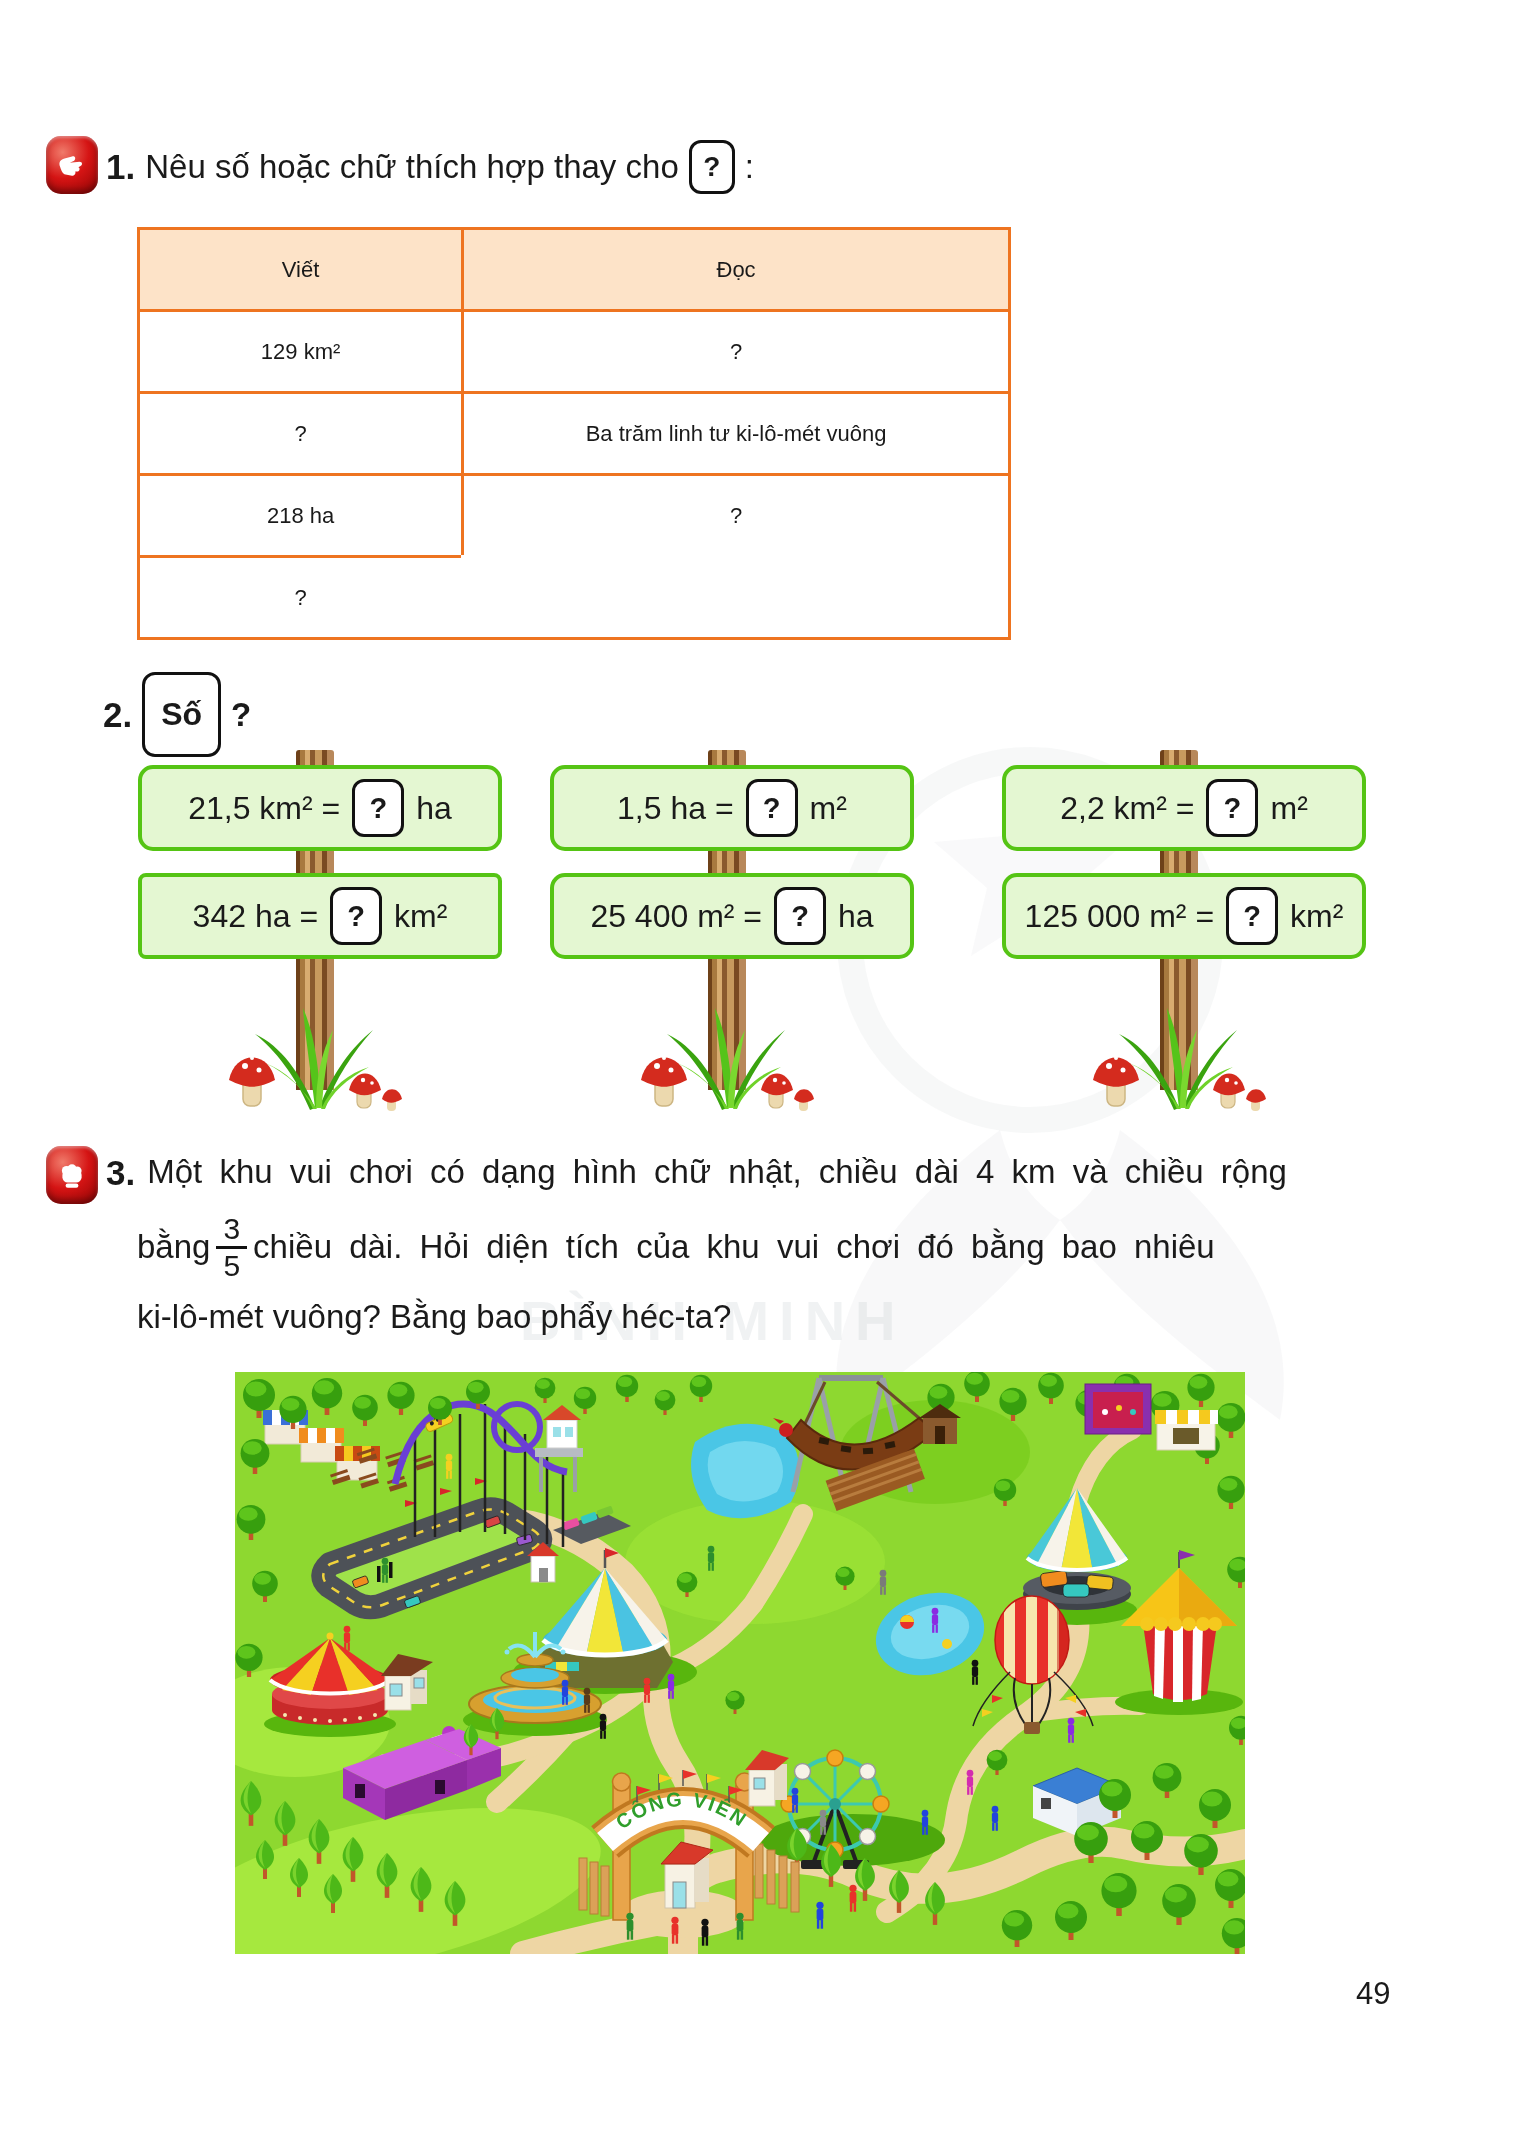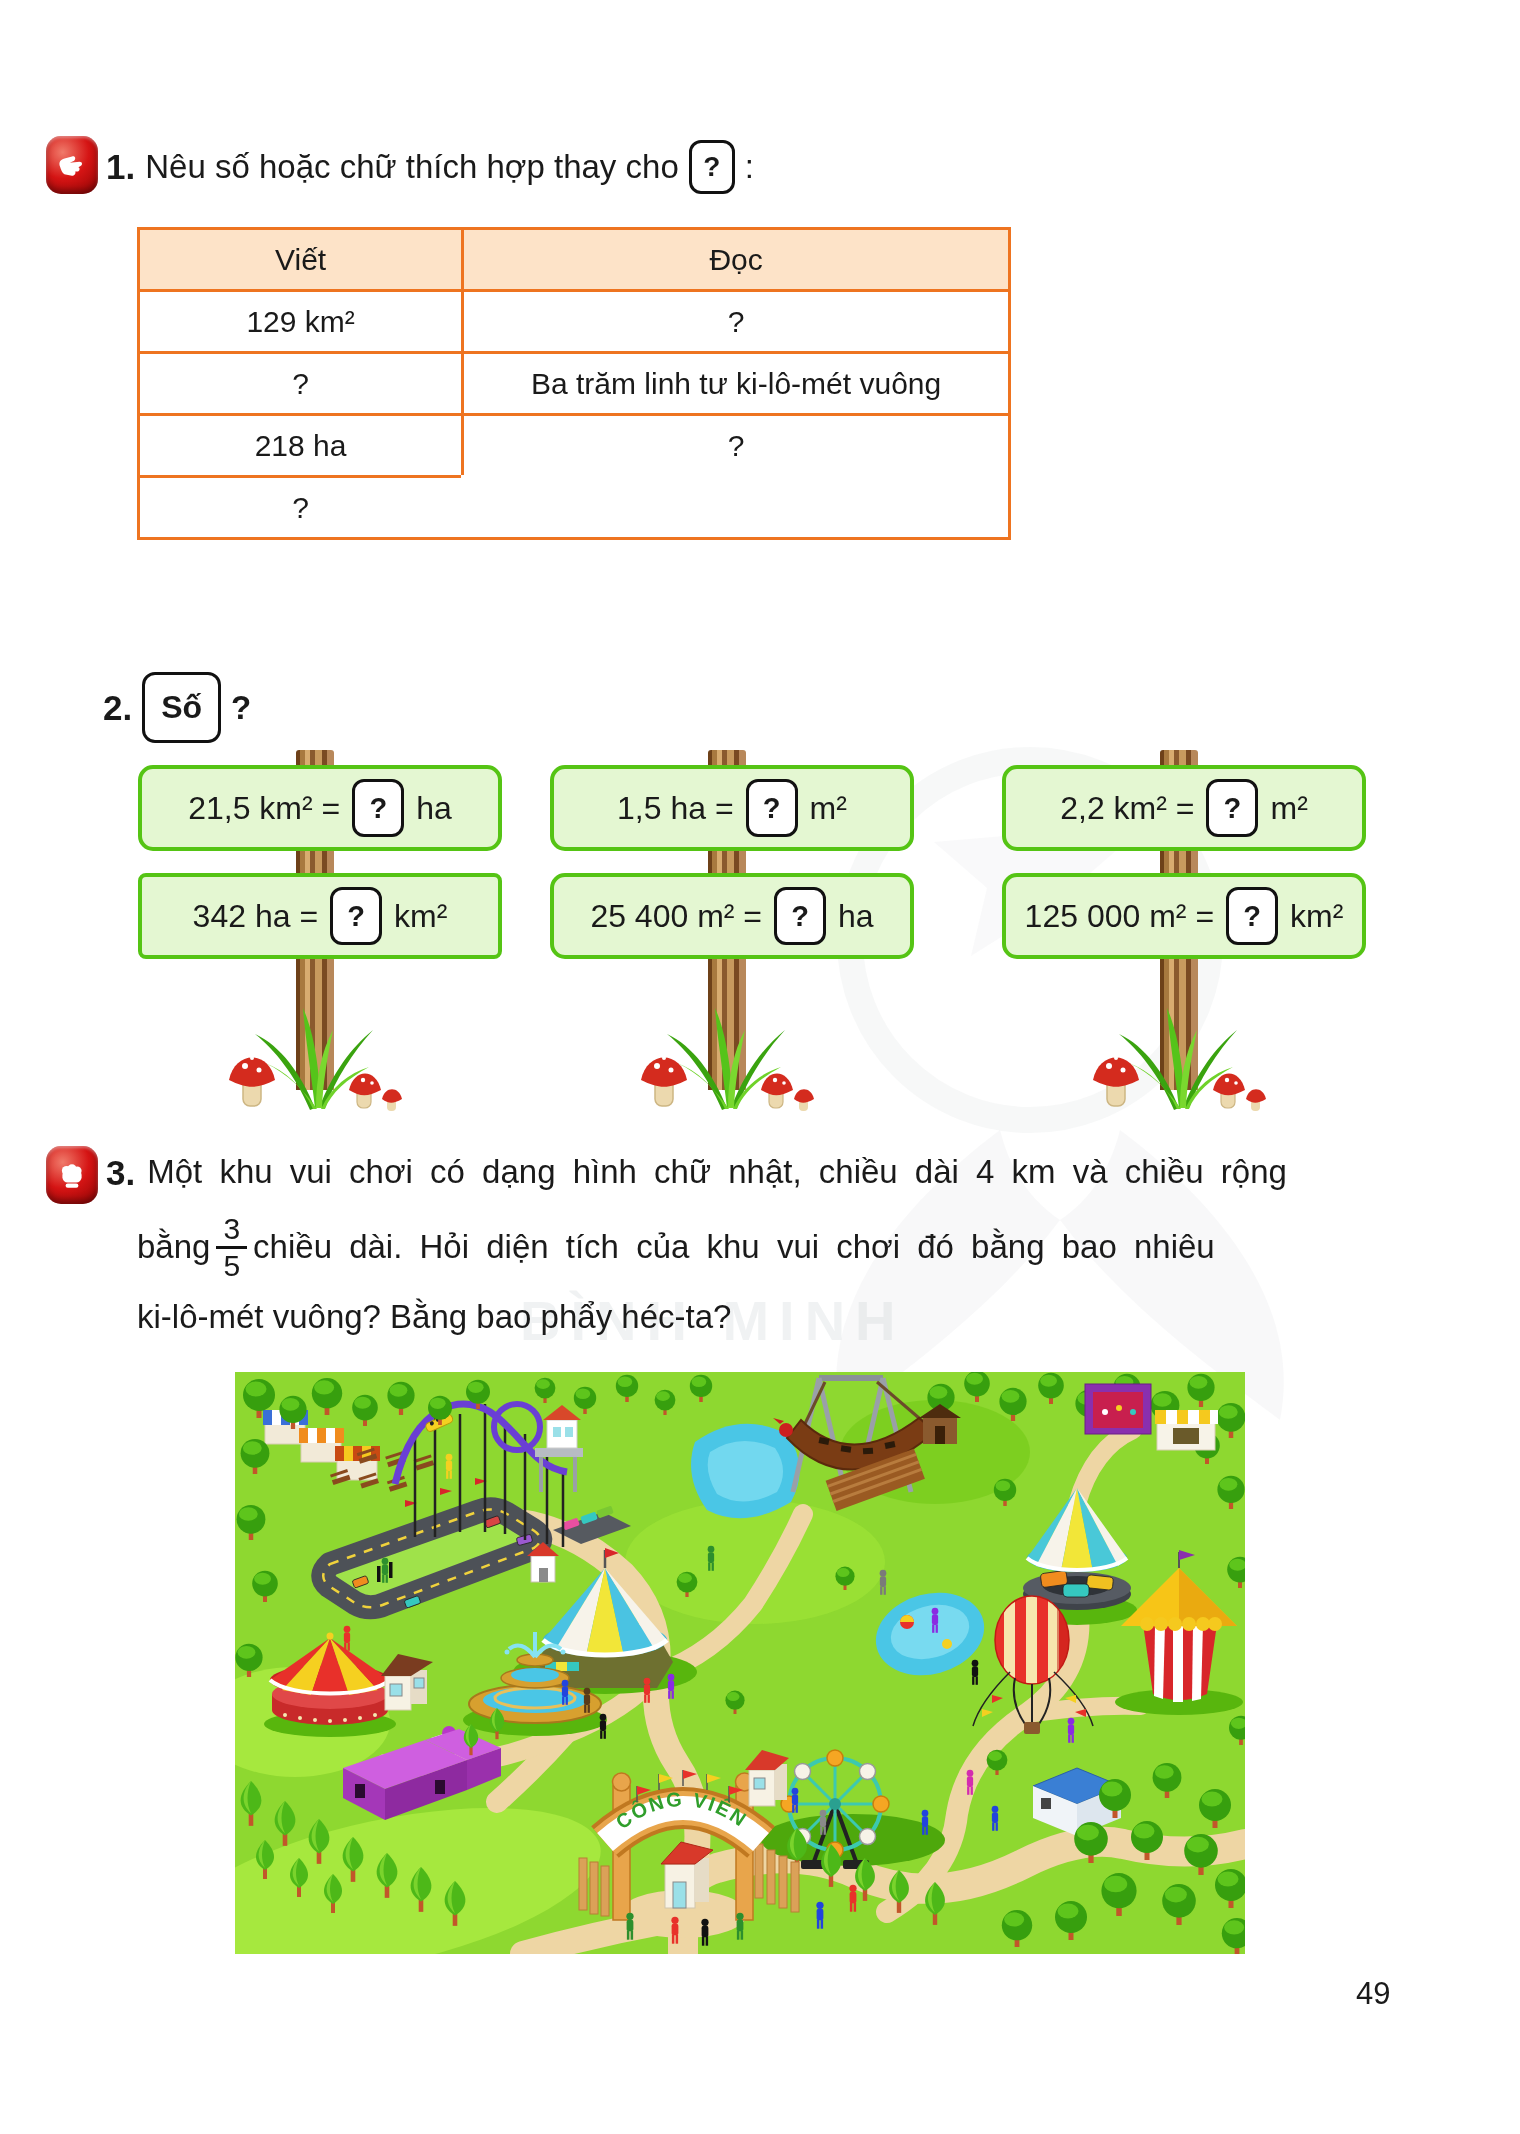--- a/index.html
+++ b/index.html
@@ -12,26 +12,26 @@
          box-shadow:inset 0 -4px 7px rgba(0,0,0,.35), inset 0 2px 3px rgba(255,255,255,.4);
          display:flex;align-items:center;justify-content:center;}
   .ex-head{position:absolute;display:flex;align-items:center;gap:10px;font-size:33px;}
   .ex-num{font-weight:bold;font-size:35px;}
   .qbox{display:inline-flex;align-items:center;justify-content:center;
         width:40px;height:48px;border:3px solid #111;border-radius:12px;
         font-size:28px;font-weight:600;background:#fff;}
   
   .vtable{position:absolute;left:137px;top:227px;width:868px;border:3px solid #ee7420;}
   .trow{display:grid;grid-template-columns:37% 63%;}
-  .tcell{height:59px;display:flex;align-items:center;justify-content:center;
-         font-size:30px;border-top:3px solid #ee7420;}
+  .tcell{height:79px;display:flex;align-items:center;justify-content:center;
+         font-size:22px;border-top:3px solid #ee7420;}
   .trow:first-child .tcell{border-top:none;background:#fde3c8;}
   .tcell+.tcell{border-left:3px solid #ee7420;}
   
-  .so-box{border:3.5px solid #111;border-radius:13px;padding:14px 16px;
+  .so-box{border:3.5px solid #111;border-radius:13px;padding:21px 16px;
           font-weight:bold;font-size:32px;}
   
   .post{position:absolute;width:38px;z-index:1;
         background:repeating-linear-gradient(90deg,#6e4119 0 4px,#a8793f 4px 9px,#d8ac70 9px 14px,#8a5a2e 14px 19px,#c89a5e 19px 26px,#7a4a22 26px 31px,#b8885a 31px 38px);
         border-radius:3px 3px 0 0;}
   .sign{position:absolute;width:364px;height:86px;z-index:2;
         background:#e4f7d2;border:4px solid #55c414;border-radius:15px;
         display:flex;align-items:center;justify-content:center;gap:12px;font-size:32px;box-sizing:border-box;}
   .qbox-sign{width:46px;height:52px;font-size:29px;}
   .grass{position:absolute;width:210px;height:130px;z-index:3;}

